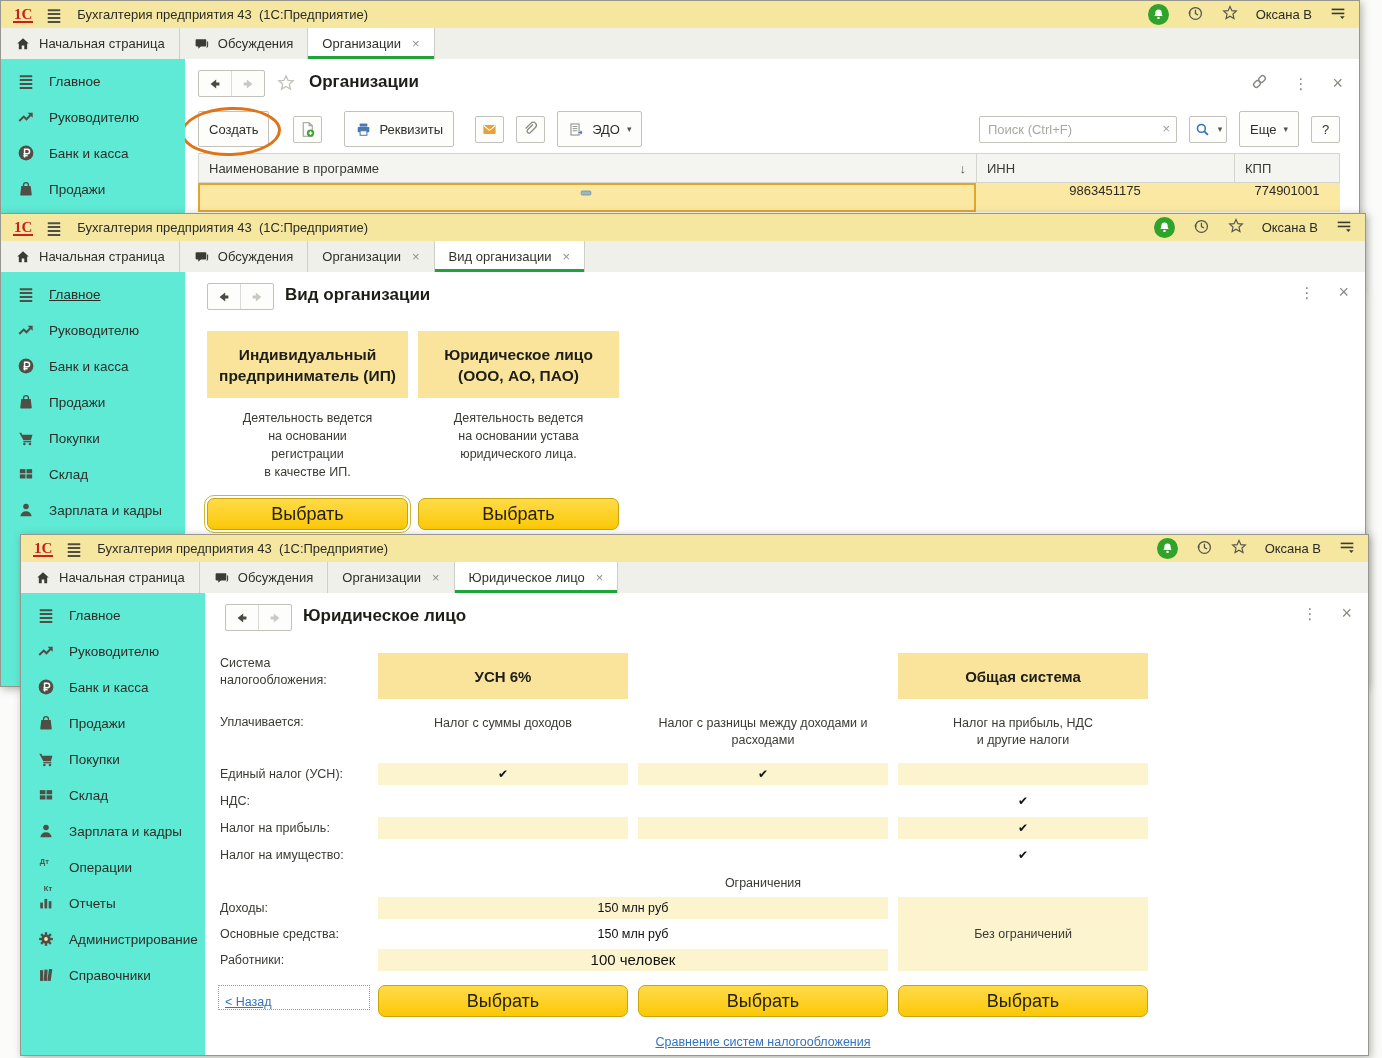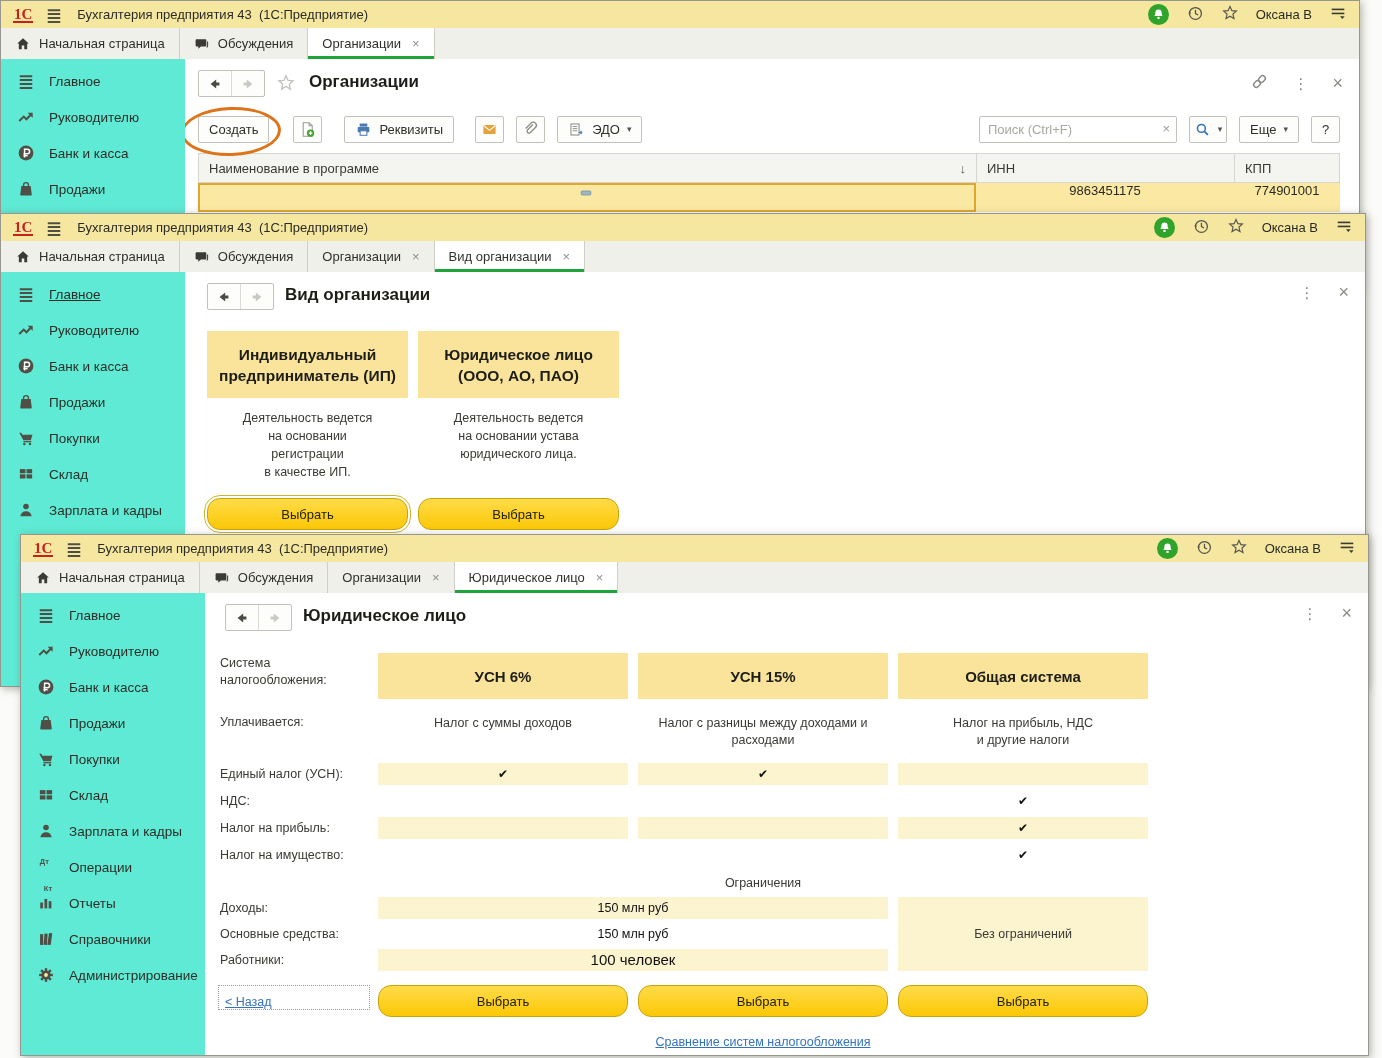--- a/index.html
+++ b/index.html
@@ -46,21 +46,21 @@
   .nb{width:32px;height:25px;display:grid;place-items:center;}
   .nb + .nb{border-left:1px solid #DBDBD5;}
   .wtitle{position:absolute;font-size:17px;font-weight:bold;color:#1E1E19;white-space:nowrap;}
   .wicons{position:absolute;top:13px;display:flex;gap:24px;align-items:center;}
   .dots{color:#8A8A83;font-size:15px;line-height:15px;}
   .wclose{color:#8A8A83;font-size:18px;line-height:15px;}
 
   
   .tbar{position:absolute;top:56px;left:13px;right:19px;height:28px;display:flex;align-items:center;}
   .btn{height:27px;box-sizing:border-box;border:1px solid #C2C2BB;background:#FDFDFB;border-radius:2px;
-       display:inline-flex;align-items:center;justify-content:center;padding:8px 10px;font-size:13px;color:#2F2F2A;gap:7px;}
+       display:inline-flex;align-items:center;justify-content:center;padding:17px 10px;font-size:13px;color:#2F2F2A;gap:7px;}
   .btn.iconic{width:29px;padding:0;}
   .caret{font-size:9px;color:#55544C;}
   .searchwrap{position:relative;width:198px;height:27px;box-sizing:border-box;margin-left:auto;}
   .searchwrap input{width:100%;height:100%;box-sizing:border-box;border:1px solid #C2C2BB;border-radius:2px;
        padding:0 26px 0 8px;font-size:13px;color:#2F2F2A;font-family:inherit;background:#fff;}
   .searchwrap input::placeholder{color:#A8A8A1;}
   .searchx{position:absolute;right:7px;top:5px;color:#9B9B94;font-size:13px;}
 
   
   .tblhead{position:absolute;top:94px;left:13px;width:1142px;height:30px;background:#F4F4F1;
@@ -71,21 +71,21 @@
   .rowcell{display:flex;align-items:center;padding:0 10px;box-sizing:border-box;flex-direction:column;}
   .rowsel{border:2px solid #DFA72E;gap:8px;padding-left:8px;}
   .ellipse{position:absolute;left:-4px;top:48px;width:94px;height:43px;border:3px solid #DE7419;
        border-radius:50%;transform:rotate(-2deg);z-index:9;pointer-events:none;}
 
   
   .cardhead{position:absolute;width:201px;height:67px;background:#FAE39A;display:flex;align-items:center;
        justify-content:center;text-align:center;font-size:15.5px;font-weight:bold;color:#1E1E19;line-height:21px;padding:0 2px;box-sizing:border-box;}
   .carddesc{position:absolute;width:201px;text-align:center;font-size:12.5px;color:#3A3A34;line-height:18px;}
   .goldbtn{position:absolute;height:32px;box-sizing:border-box;background:linear-gradient(#FFDB49,#FBC806);
-       border:1px solid #C8A40C;border-radius:13px;font-size:13px;color:#24220F;
+       border:1px solid #C8A40C;border-radius:7px;font-size:18px;color:#24220F;
        display:flex;align-items:center;justify-content:center;}
   .goldbtn.focused{outline:1px solid #CDB52F;outline-offset:2px;}
 
   
   .lbl{position:absolute;font-size:12.5px;color:#3A3A34;line-height:22px;white-space:nowrap;}
   .syshead{position:absolute;width:250px;height:46px;background:#FAE39A;display:flex;align-items:center;
        justify-content:center;font-size:15px;font-weight:bold;color:#1E1E19;}
   .paytxt{position:absolute;width:250px;text-align:center;font-size:12.5px;color:#3A3A34;line-height:17px;}
   .stripe{position:absolute;height:22px;background:#FCF3CF;}
   .ck{position:absolute;width:250px;height:22px;text-align:center;font-size:12px;line-height:22px;color:#111;}
@@ -654,44 +654,44 @@
                   <rect x="8.3" y="5.5" width="3" height="10.5"></rect>
                   <rect x="13" y="8" width="3" height="8"></rect>
                 </g>
               </svg>
             </span>
             <span class="slabel">Отчеты</span>
           </div>
           <div class="snav">
             <span class="sicon">
               <svg width="18" height="18" viewBox="0 0 20 20">
-                <g fill="#504F46">
-                  <rect x="3.4" y="4.6" width="3.5" height="12"></rect>
-                  <rect x="7.9" y="4" width="3.5" height="12.6" transform="rotate(4 9.6 10.3)"></rect>
-                  <rect x="12.4" y="3.4" width="3.7" height="13.2" transform="rotate(8 14.2 10)"></rect>
-                </g>
-              </svg>
-            </span>
-            <span class="slabel">Справочники</span>
-          </div>
-          <div class="snav">
-            <span class="sicon">
-              <svg width="18" height="18" viewBox="0 0 20 20">
                 <g stroke="#504F46" stroke-width="2.6">
                   <line x1="10" y1="2.4" x2="10" y2="17.6"></line>
                   <line x1="2.4" y1="10" x2="17.6" y2="10"></line>
                   <line x1="4.6" y1="4.6" x2="15.4" y2="15.4"></line>
                   <line x1="15.4" y1="4.6" x2="4.6" y2="15.4"></line>
                 </g>
                 <circle cx="10" cy="10" r="5.1" fill="#504F46"></circle>
                 <circle cx="10" cy="10" r="2.1" fill="#F8EDA7"></circle>
               </svg>
             </span>
             <span class="slabel">Администрирование</span>
           </div>
+          <div class="snav">
+            <span class="sicon">
+              <svg width="18" height="18" viewBox="0 0 20 20">
+                <g fill="#504F46">
+                  <rect x="3.4" y="4.6" width="3.5" height="12"></rect>
+                  <rect x="7.9" y="4" width="3.5" height="12.6" transform="rotate(4 9.6 10.3)"></rect>
+                  <rect x="12.4" y="3.4" width="3.7" height="13.2" transform="rotate(8 14.2 10)"></rect>
+                </g>
+              </svg>
+            </span>
+            <span class="slabel">Справочники</span>
+          </div>
         </div>
         <div class="content">
           <div class="navbtns" style="left: 20px; top: 11px;">
             <span class="nb">
               <svg width="16" height="16" viewBox="0 0 20 20">
                 <path d="M11.5 4.5 4.5 10l7 5.5V12h4V8h-4z" fill="#4A4A42"></path>
               </svg>
             </span>
             <span class="nb">
               <svg width="16" height="16" viewBox="0 0 20 20">
@@ -700,21 +700,20 @@
             </span>
           </div>
           <div class="wtitle" style="left: 98px; top: 13px;">Юридическое лицо</div>
           <div class="wicons" style="right: 16px;">
             <span class="dots">⋮</span>
             <span class="wclose">×</span>
           </div>
           <div class="lbl" style="left: 15px; top: 62px; line-height: 17px; white-space: normal; width: 150px;">Система налогообложения:</div>
           <div class="syshead" style="left: 173px; top: 60px;">УСН 6%</div>
           <div class="paytxt" style="left: 173px; top: 122px;">Налог с суммы доходов</div>
-          <div class="syshead" style="left: 433px; top: 60px;">УСН 15%</div>
           <div class="paytxt" style="left: 433px; top: 122px;">Налог с разницы между доходами и<br>расходами</div>
           <div class="syshead" style="left: 693px; top: 60px;">Общая система</div>
           <div class="paytxt" style="left: 693px; top: 122px;">Налог на прибыль, НДС<br>и другие налоги</div>
           <div class="lbl" style="left: 15px; top: 118px;">Уплачивается:</div>
           <div class="lbl" style="left: 15px; top: 170px;">Единый налог (УСН):</div>
           <div class="stripe" style="left: 173px; top: 170px; width: 250px;"></div>
           <div class="ck" style="left: 173px; top: 170px;">✔</div>
           <div class="stripe" style="left: 433px; top: 170px; width: 250px;"></div>
           <div class="ck" style="left: 433px; top: 170px;">✔</div>
           <div class="stripe" style="left: 693px; top: 170px; width: 250px;"></div>

